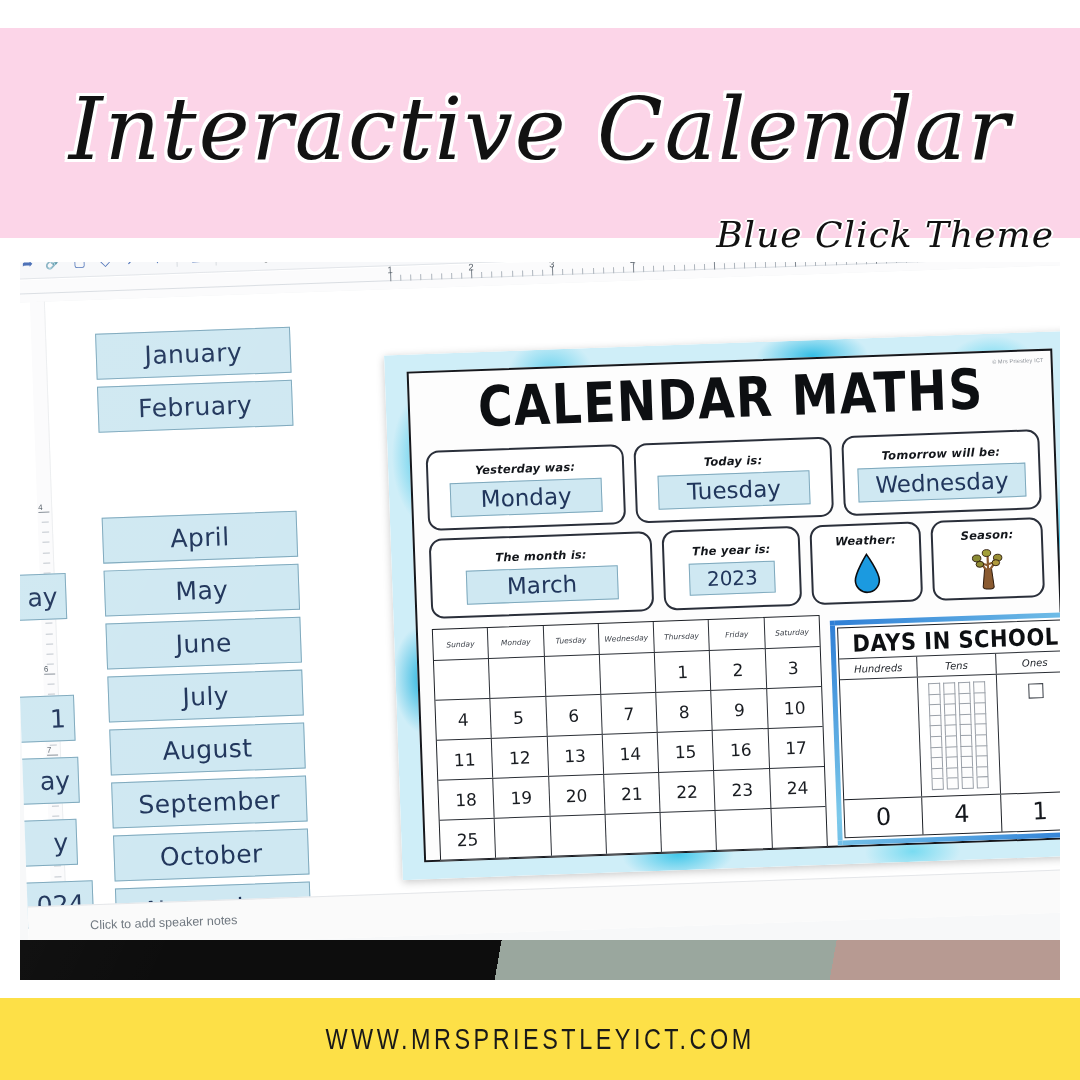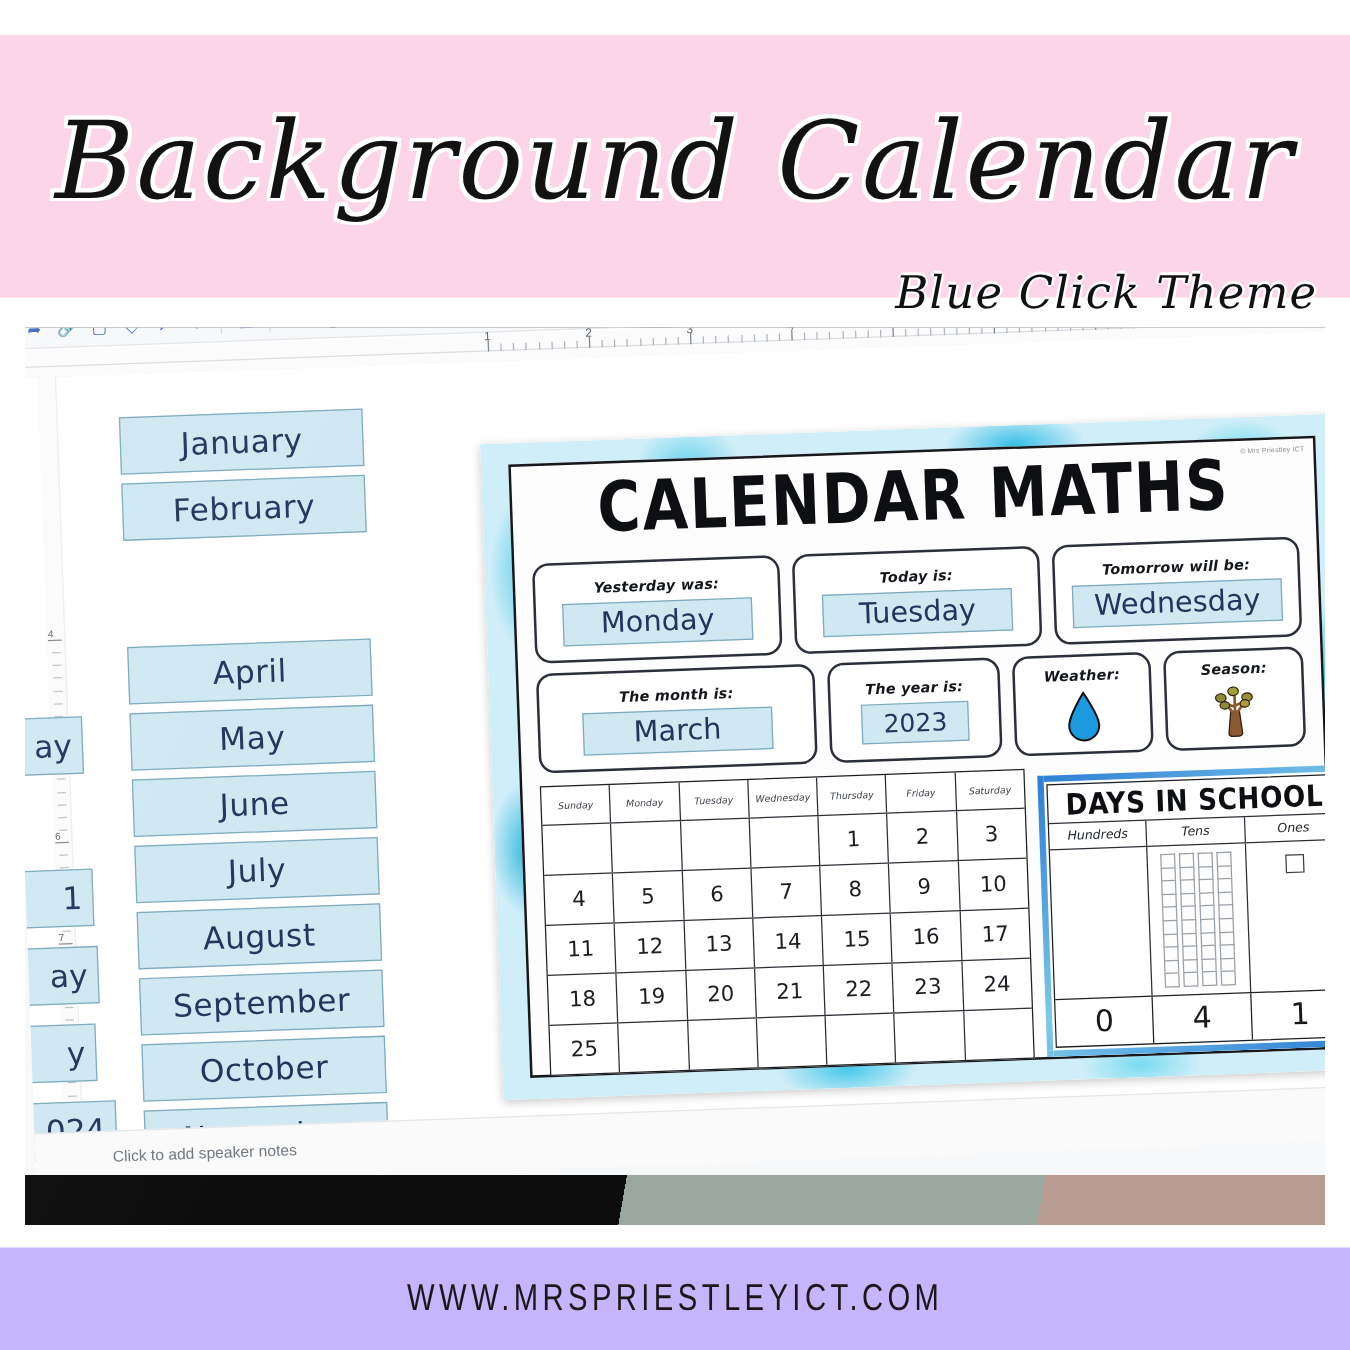--- a/index.html
+++ b/index.html
@@ -28,21 +28,21 @@
     position:absolute;right:26px;top:186px;
     font-family:"DejaVu Serif",serif;
     font-style:italic;font-size:36px;letter-spacing:1px;color:#111;
     text-shadow:-2px 0 0 #fff,2px 0 0 #fff,0 -2px 0 #fff,0 2px 0 #fff;
     white-space:nowrap;
   }
 
   
   .footer-band{
     position:absolute;left:0;bottom:0;width:1080px;height:82px;
-    background:#c4b5fd;display:flex;align-items:center;justify-content:center;
+    background:#fde047;display:flex;align-items:center;justify-content:center;
   }
   .footer-text{
     font-family:"Liberation Sans",sans-serif;
     font-size:30px;letter-spacing:4.5px;color:#191919;
     transform:scaleX(0.78);transform-origin:center;white-space:nowrap;
   }
 
   
   .photo{
     position:absolute;left:20px;top:262px;width:1040px;height:718px;
@@ -274,21 +274,21 @@
     pointer-events:none;
     background:linear-gradient(115deg,rgba(255,255,255,0.05) 0%,rgba(255,255,255,0) 35%);
   }
 </style>
 </head>
 <body>
 
 <div class="page">
 
   <div class="header-band">
-    <div class="title-main">Background Calendar</div>
+    <div class="title-main">Interactive Calendar</div>
     <div class="title-sub">Blue Click Theme</div>
   </div>
 
   <div class="photo">
     <div class="screen">
 
       <div class="app">
 
         <div class="toolbar">
           <div class="tb-icon">➦</div>

